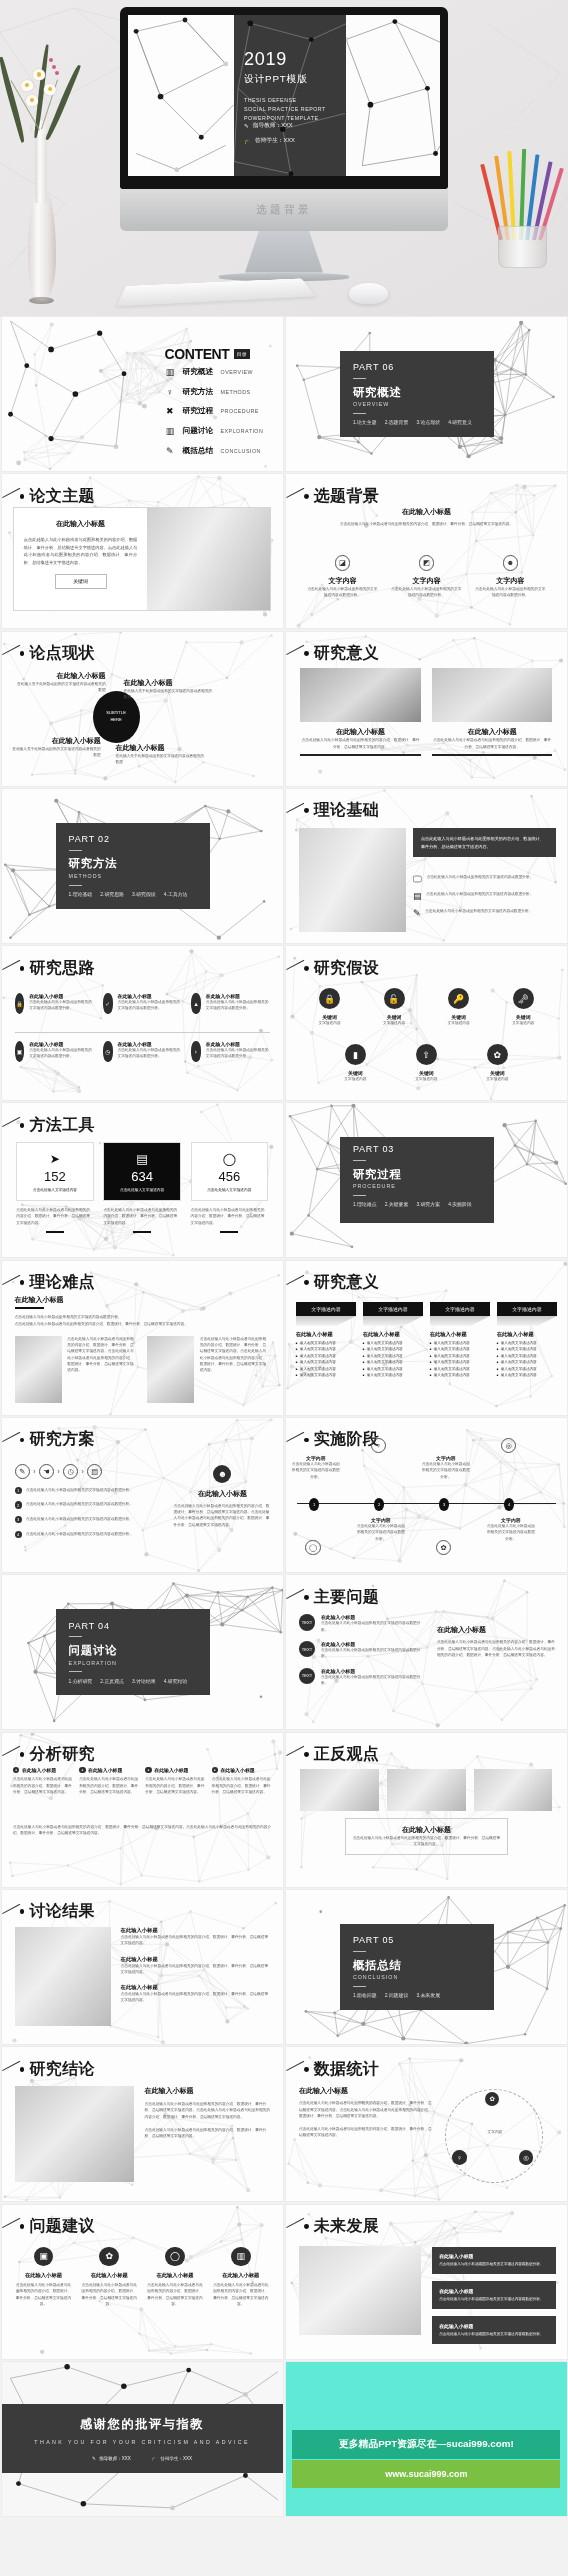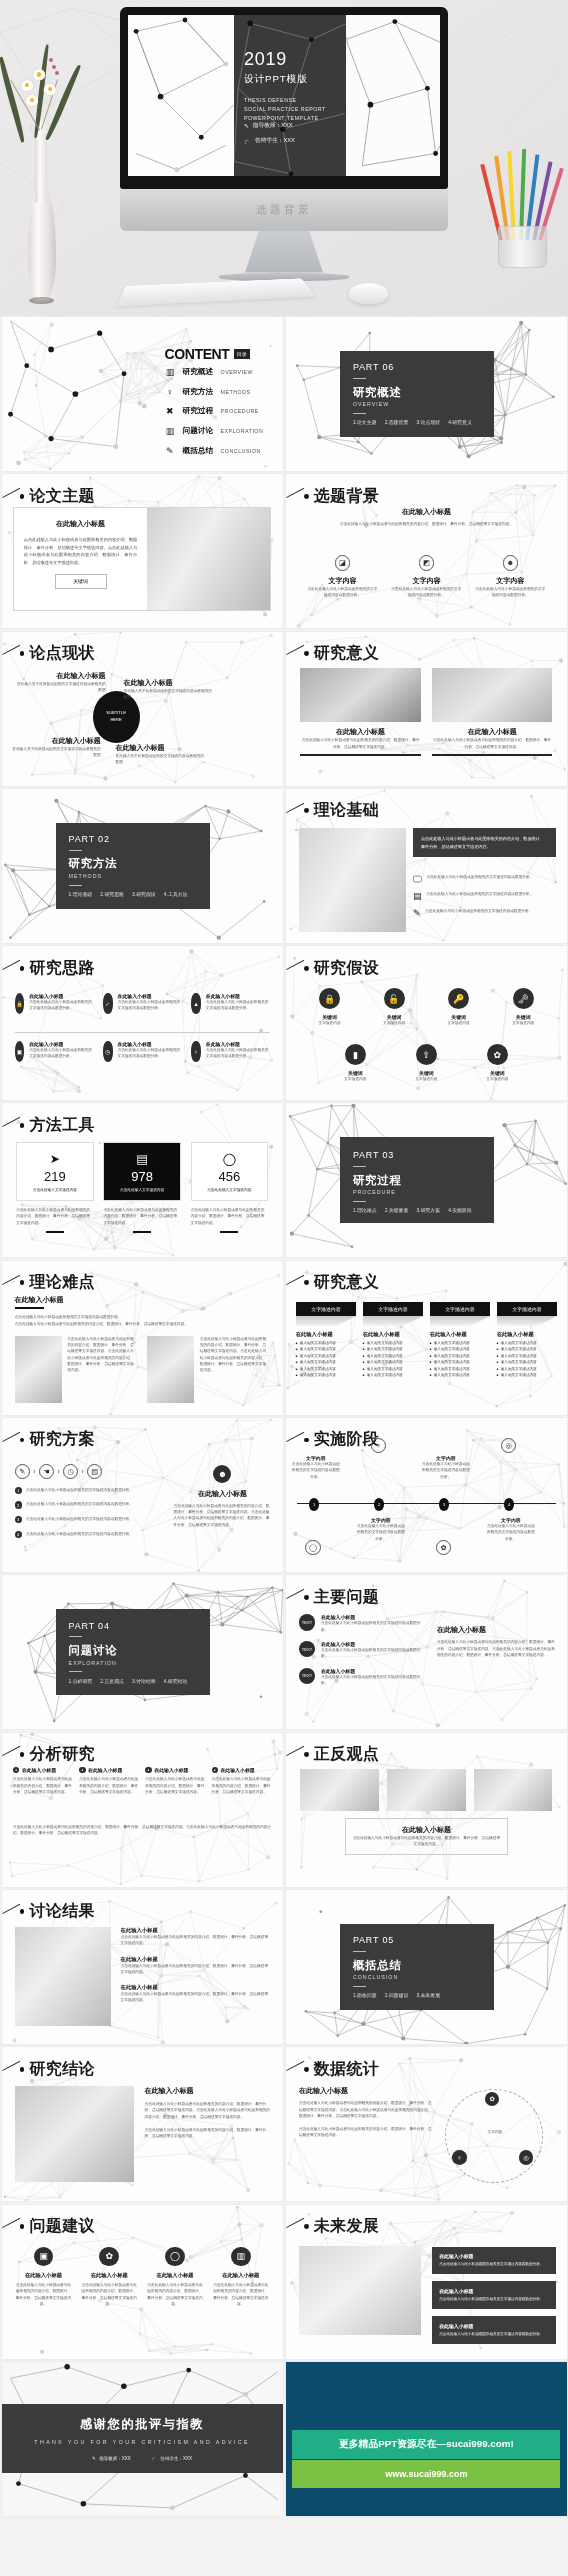--- a/index.html
+++ b/index.html
@@ -1669,30 +1669,30 @@
       </svg>
     <div class="hdr">
     <span class="lead"></span>
     <span class="dot"></span>
     <span class="tl">方法工具</span>
       </div>
       <div style="position:absolute;left:14.6px;right:14.6px;top:39px;display:flex;gap:9.8px;">
      <div style="flex:1;">
        <div style="border:0.8px solid #ddd;background:#fff;color:#111;padding:8.1px 4.9px;text-align:center;">
          <div style="font-size:12.2px;">➤</div>
-         <div style="font-size:13px;margin-top:3.3px;">219</div>
+         <div style="font-size:13px;margin-top:3.3px;">152</div>
          <div style="font-size:3.7px;margin-top:3.3px;">点击此处输入文字描述内容</div>
           </div>
        <div class="tiny" style="margin-top:5.7px;">点击此处输入与此小标题或者与此图形相关的内容介绍、数据统计、事件分析、总结概述等文字描述内容。</div>
        <div style="width:18px;height:1.6px;background:#111;margin:5.7px auto 0;"></div>
         </div>
         <div style="flex:1;">
        <div style="border:0.8px solid #ddd;background:#0b0b0b;color:#fff;padding:8.1px 4.9px;text-align:center;">
          <div style="font-size:12.2px;">▤</div>
-         <div style="font-size:13px;margin-top:3.3px;">978</div>
+         <div style="font-size:13px;margin-top:3.3px;">634</div>
          <div style="font-size:3.7px;margin-top:3.3px;">点击此处输入文字描述内容</div>
           </div>
        <div class="tiny" style="margin-top:5.7px;">点击此处输入与此小标题或者与此图形相关的内容介绍、数据统计、事件分析、总结概述等文字描述内容。</div>
        <div style="width:18px;height:1.6px;background:#111;margin:5.7px auto 0;"></div>
         </div>
         <div style="flex:1;">
        <div style="border:0.8px solid #ddd;background:#fff;color:#111;padding:8.1px 4.9px;text-align:center;">
          <div style="font-size:12.2px;">◯</div>
          <div style="font-size:13px;margin-top:3.3px;">456</div>
          <div style="font-size:3.7px;margin-top:3.3px;">点击此处输入文字描述内容</div>
@@ -1802,21 +1802,21 @@
         <circle cx="161.9" cy="82.9" r="1.6" fill="#9a9a9a"></circle>
         <circle cx="230.8" cy="110.7" r="1.6" fill="#9a9a9a"></circle>
         <circle cx="4.6" cy="16.3" r="1.6" fill="#9a9a9a"></circle>
         <circle cx="269.3" cy="27.3" r="2.6" fill="#9a9a9a"></circle>
         <circle cx="68.0" cy="89.6" r="1.6" fill="#9a9a9a"></circle>
         <circle cx="84.3" cy="79.1" r="1.6" fill="#9a9a9a"></circle>
         <circle cx="27.5" cy="138.7" r="1.6" fill="#9a9a9a"></circle>
         <circle cx="55.8" cy="3.5" r="1.6" fill="#9a9a9a"></circle>
         <circle cx="6.9" cy="161.2" r="2.6" fill="#9a9a9a"></circle>
       </svg>
-      <div class="dark-card" style="left:54px;top:34px;width:154px;height:86px;padding:13px 13px;">
+      <div class="dark-card" style="left:54px;top:34px;width:154px;height:86px;padding:7px 13px;">
       <div class="p">PART 03</div>
       <div class="rule"></div>
       <div class="zh">研究过程</div>
       <div class="en">PROCEDURE</div>
       <div class="rule"></div>
       <div class="nums">
         <span>1.理论难点</span>
           <span>2.关键要素</span>
           <span>3.研究方案</span>
           <span>4.实施阶段</span>
@@ -3647,21 +3647,21 @@
             <i>✎</i>
           <b style="font-weight:400">指导教师：XXX</b>
           </span>
         <span>
             <i>🎓</i>
           <b style="font-weight:400">答辩学生：XXX</b>
           </span>
       </div>
       </div>
     </div>
-    <div class="slide promo" style="background:#0c4a6e;">
+    <div class="slide promo" style="background:#5eead4;">
     <div class="g1">
       <b>更多精品PPT资源尽在—sucai999.com!</b>
       </div>
     <div class="g2">
       <b>www.sucai999.com</b>
       </div>
     </div>
   </div>
 
 

